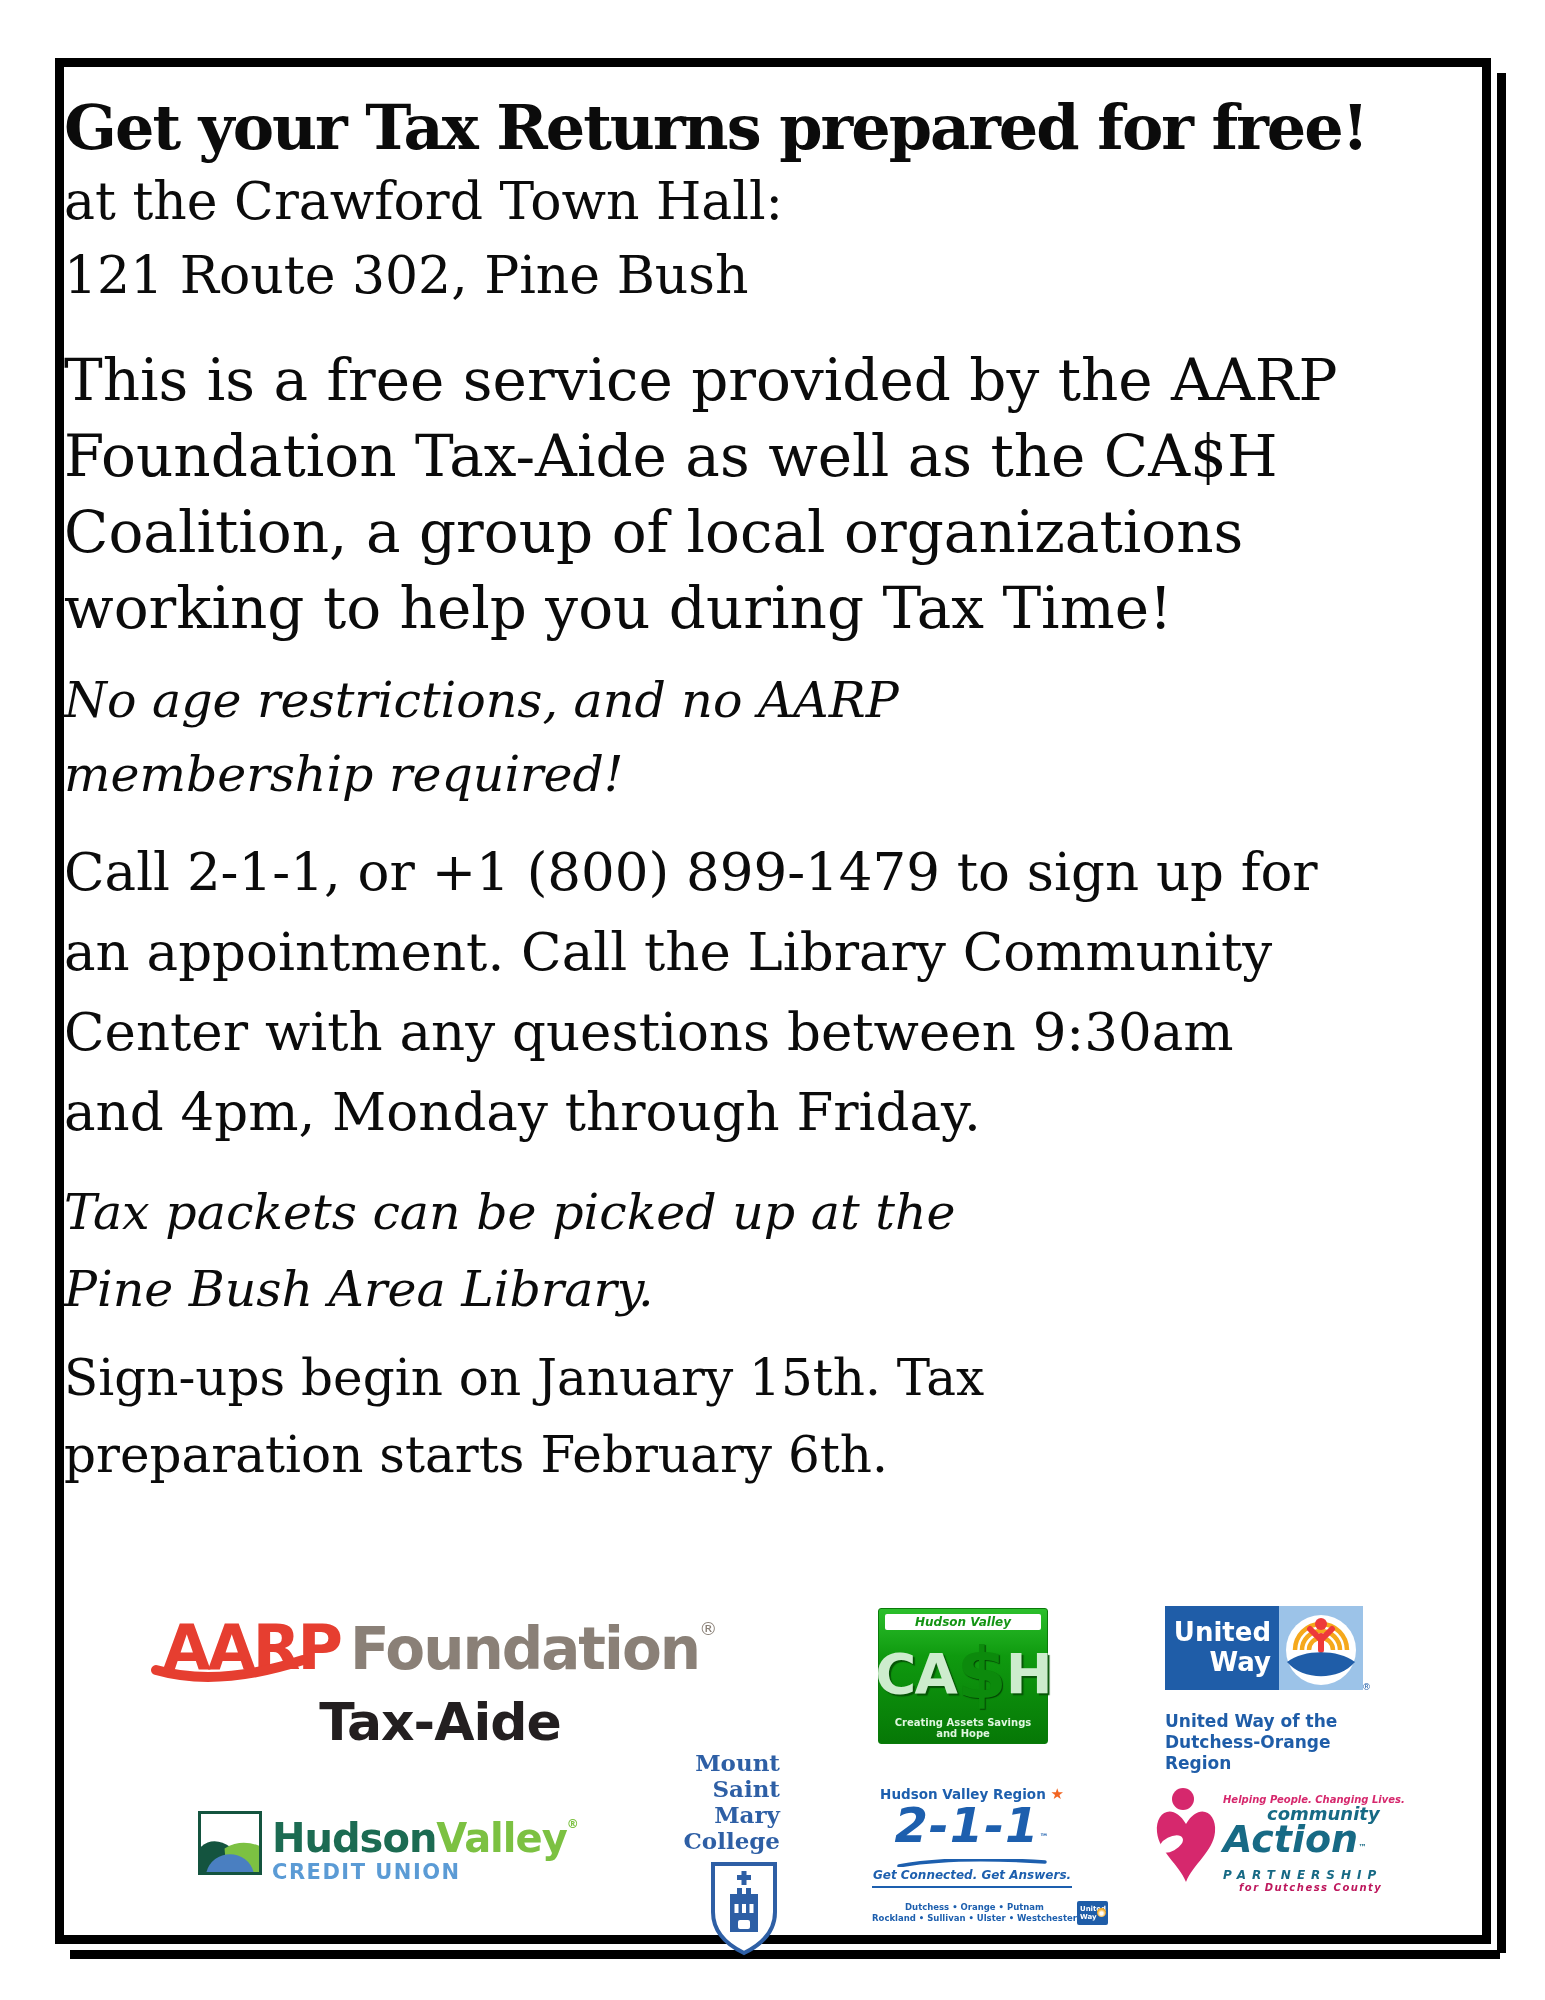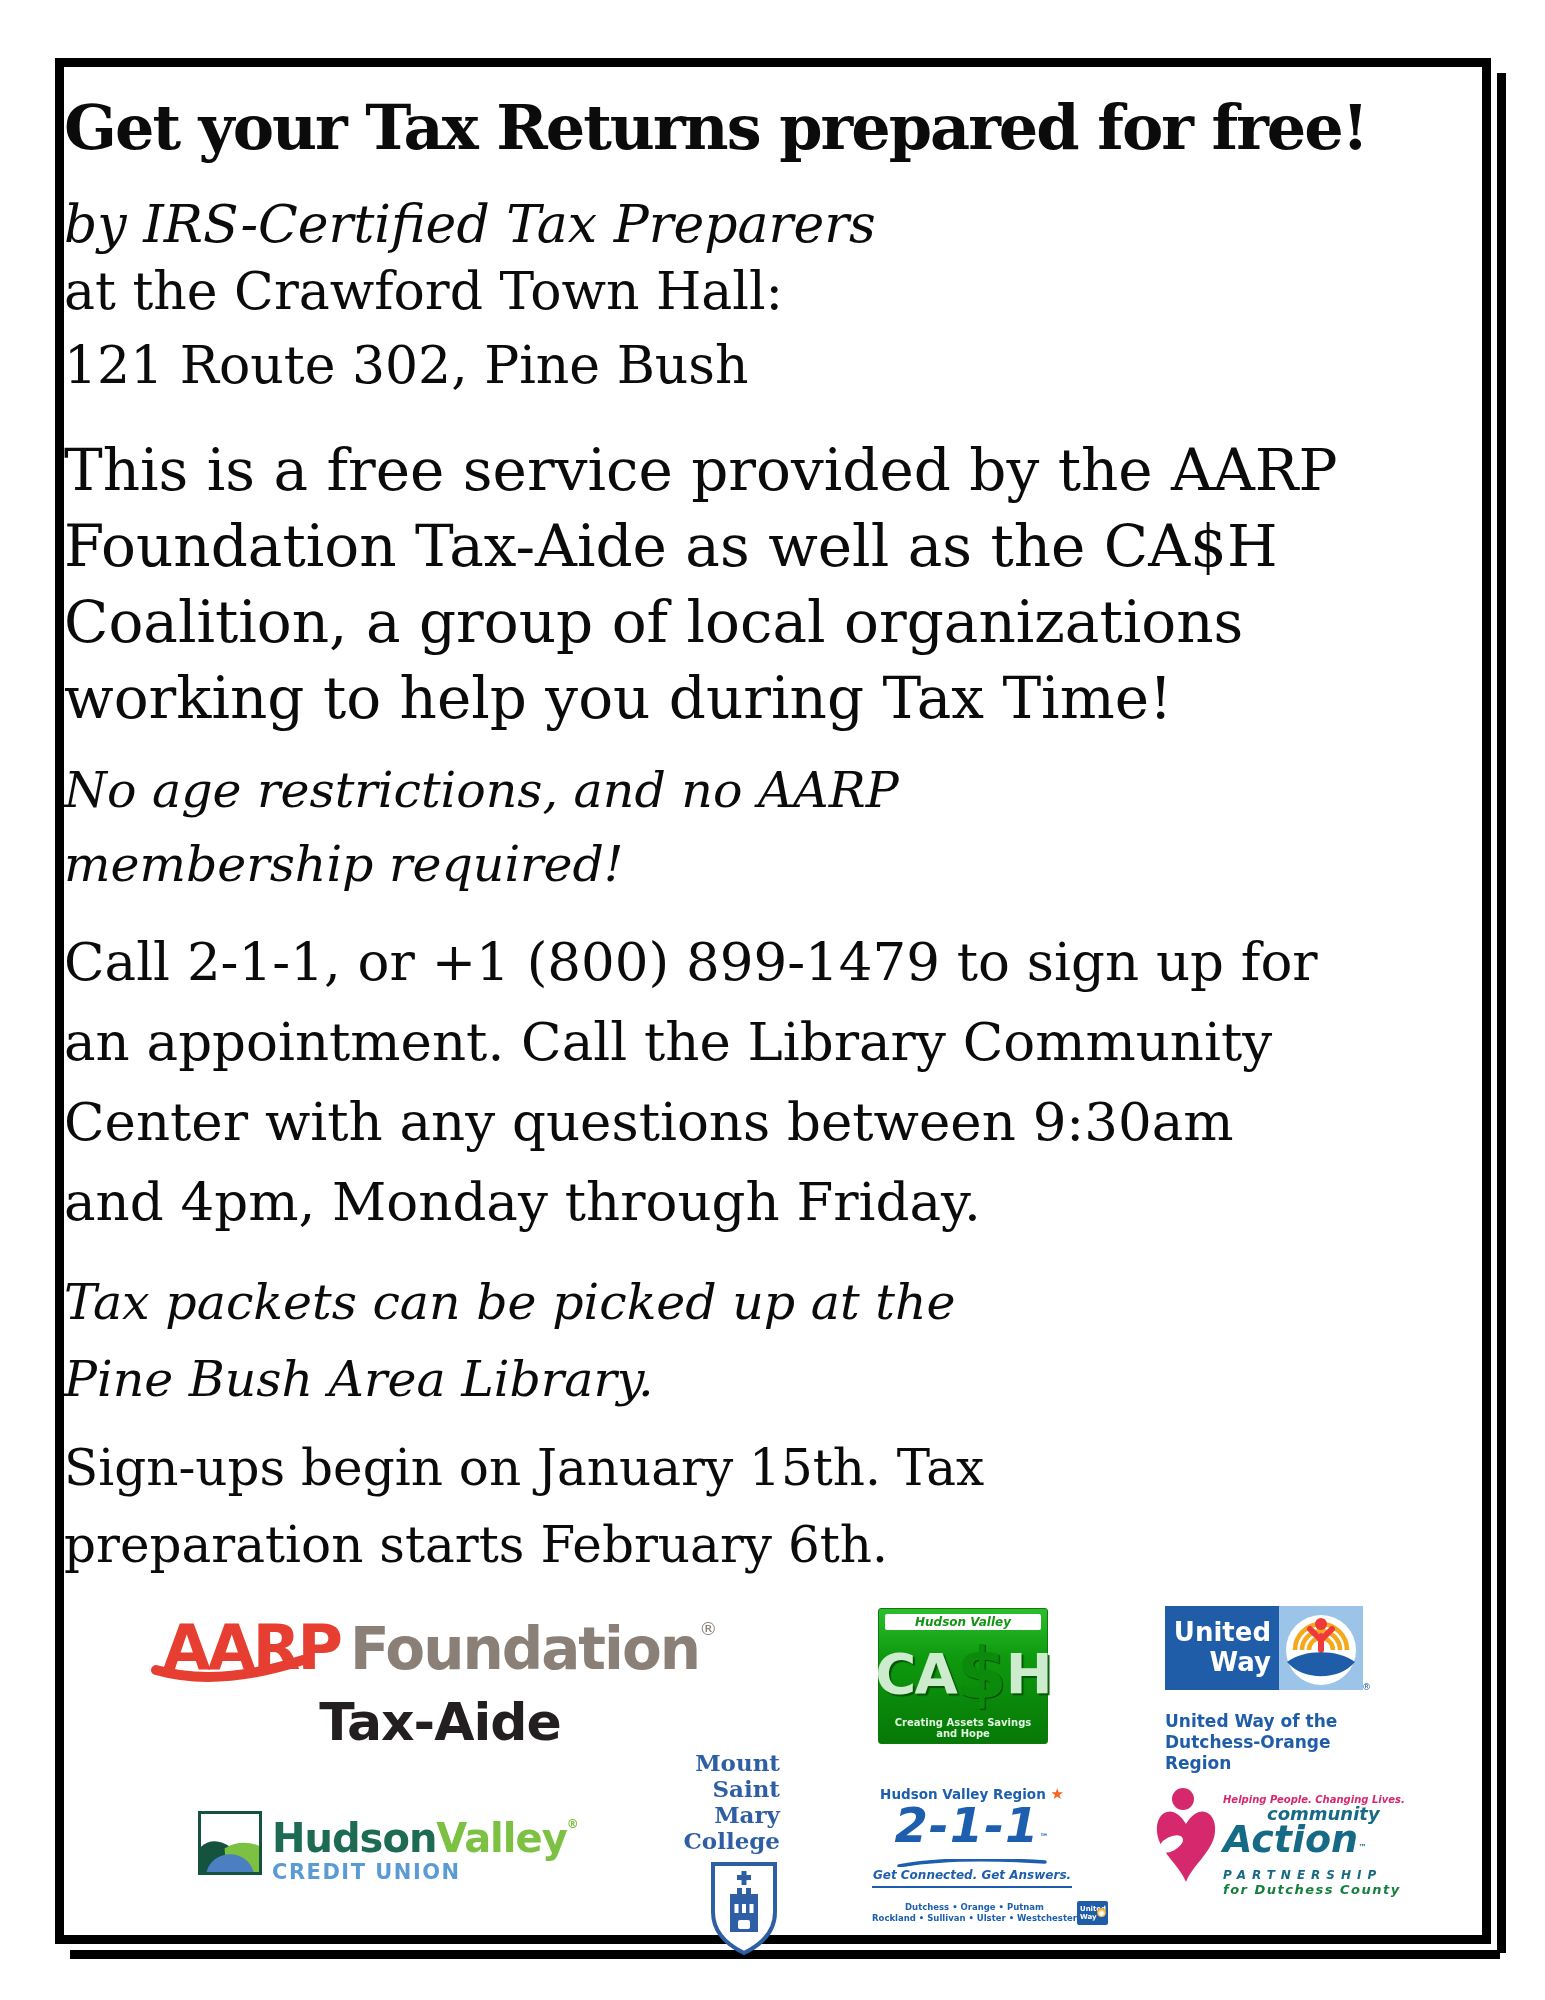--- a/index.html
+++ b/index.html
@@ -111,30 +111,29 @@
     background: radial-gradient(circle at 50% 60%, #fff 20%, #f5a81c 60%); }
 
   
   .cap { left: 1089px; top: 181px; display: flex; width: 290px; }
   .cap-text { margin-left: 4px; padding-top: 8px; }
   .cap-tag { color: #d6286d; font-style: italic; font-weight: bold; font-size: 10px; white-space: nowrap; }
   .cap-community { color: #176a85; font-weight: 800; font-style: italic; font-size: 18px; line-height: 17px; margin-left: 44px; letter-spacing: 0; }
   .cap-action { color: #176a85; font-weight: 800; font-style: italic; font-size: 38px; line-height: 34px; letter-spacing: 0; }
   .cap-tm { font-size: 8px; vertical-align: 2px; }
   .cap-partnership { color: #176a85; font-weight: bold; font-style: italic; font-size: 12px; letter-spacing: 6px; margin-top: 3px; }
-  .cap-for { color: #15803d; font-weight: bold; font-style: italic; font-size: 13px; letter-spacing: 1.5px; margin-left: 0; }
+  .cap-for { color: #be185d; font-weight: bold; font-style: italic; font-size: 10px; letter-spacing: 1.5px; margin-left: 16px; }
 </style>
 </head>
 <body>
 
 <div class="flyer">
 
   <div class="tblock title ln">Get your Tax Returns prepared for free!</div>
 
-  <div class="tblock subtitle ln">by IRS-Certified Tax Preparers</div>
 
   <div class="tblock loc">
     <div class="ln">at the Crawford Town Hall:</div>
     <div class="ln">121 Route 302, Pine Bush</div>
   </div>
 
   <div class="tblock svc">
     <div class="ln">This is a free service provided by the AARP</div>
     <div class="ln">Foundation Tax-Aide as well as the CA$H</div>
     <div class="ln">Coalition, a group of local organizations</div>

